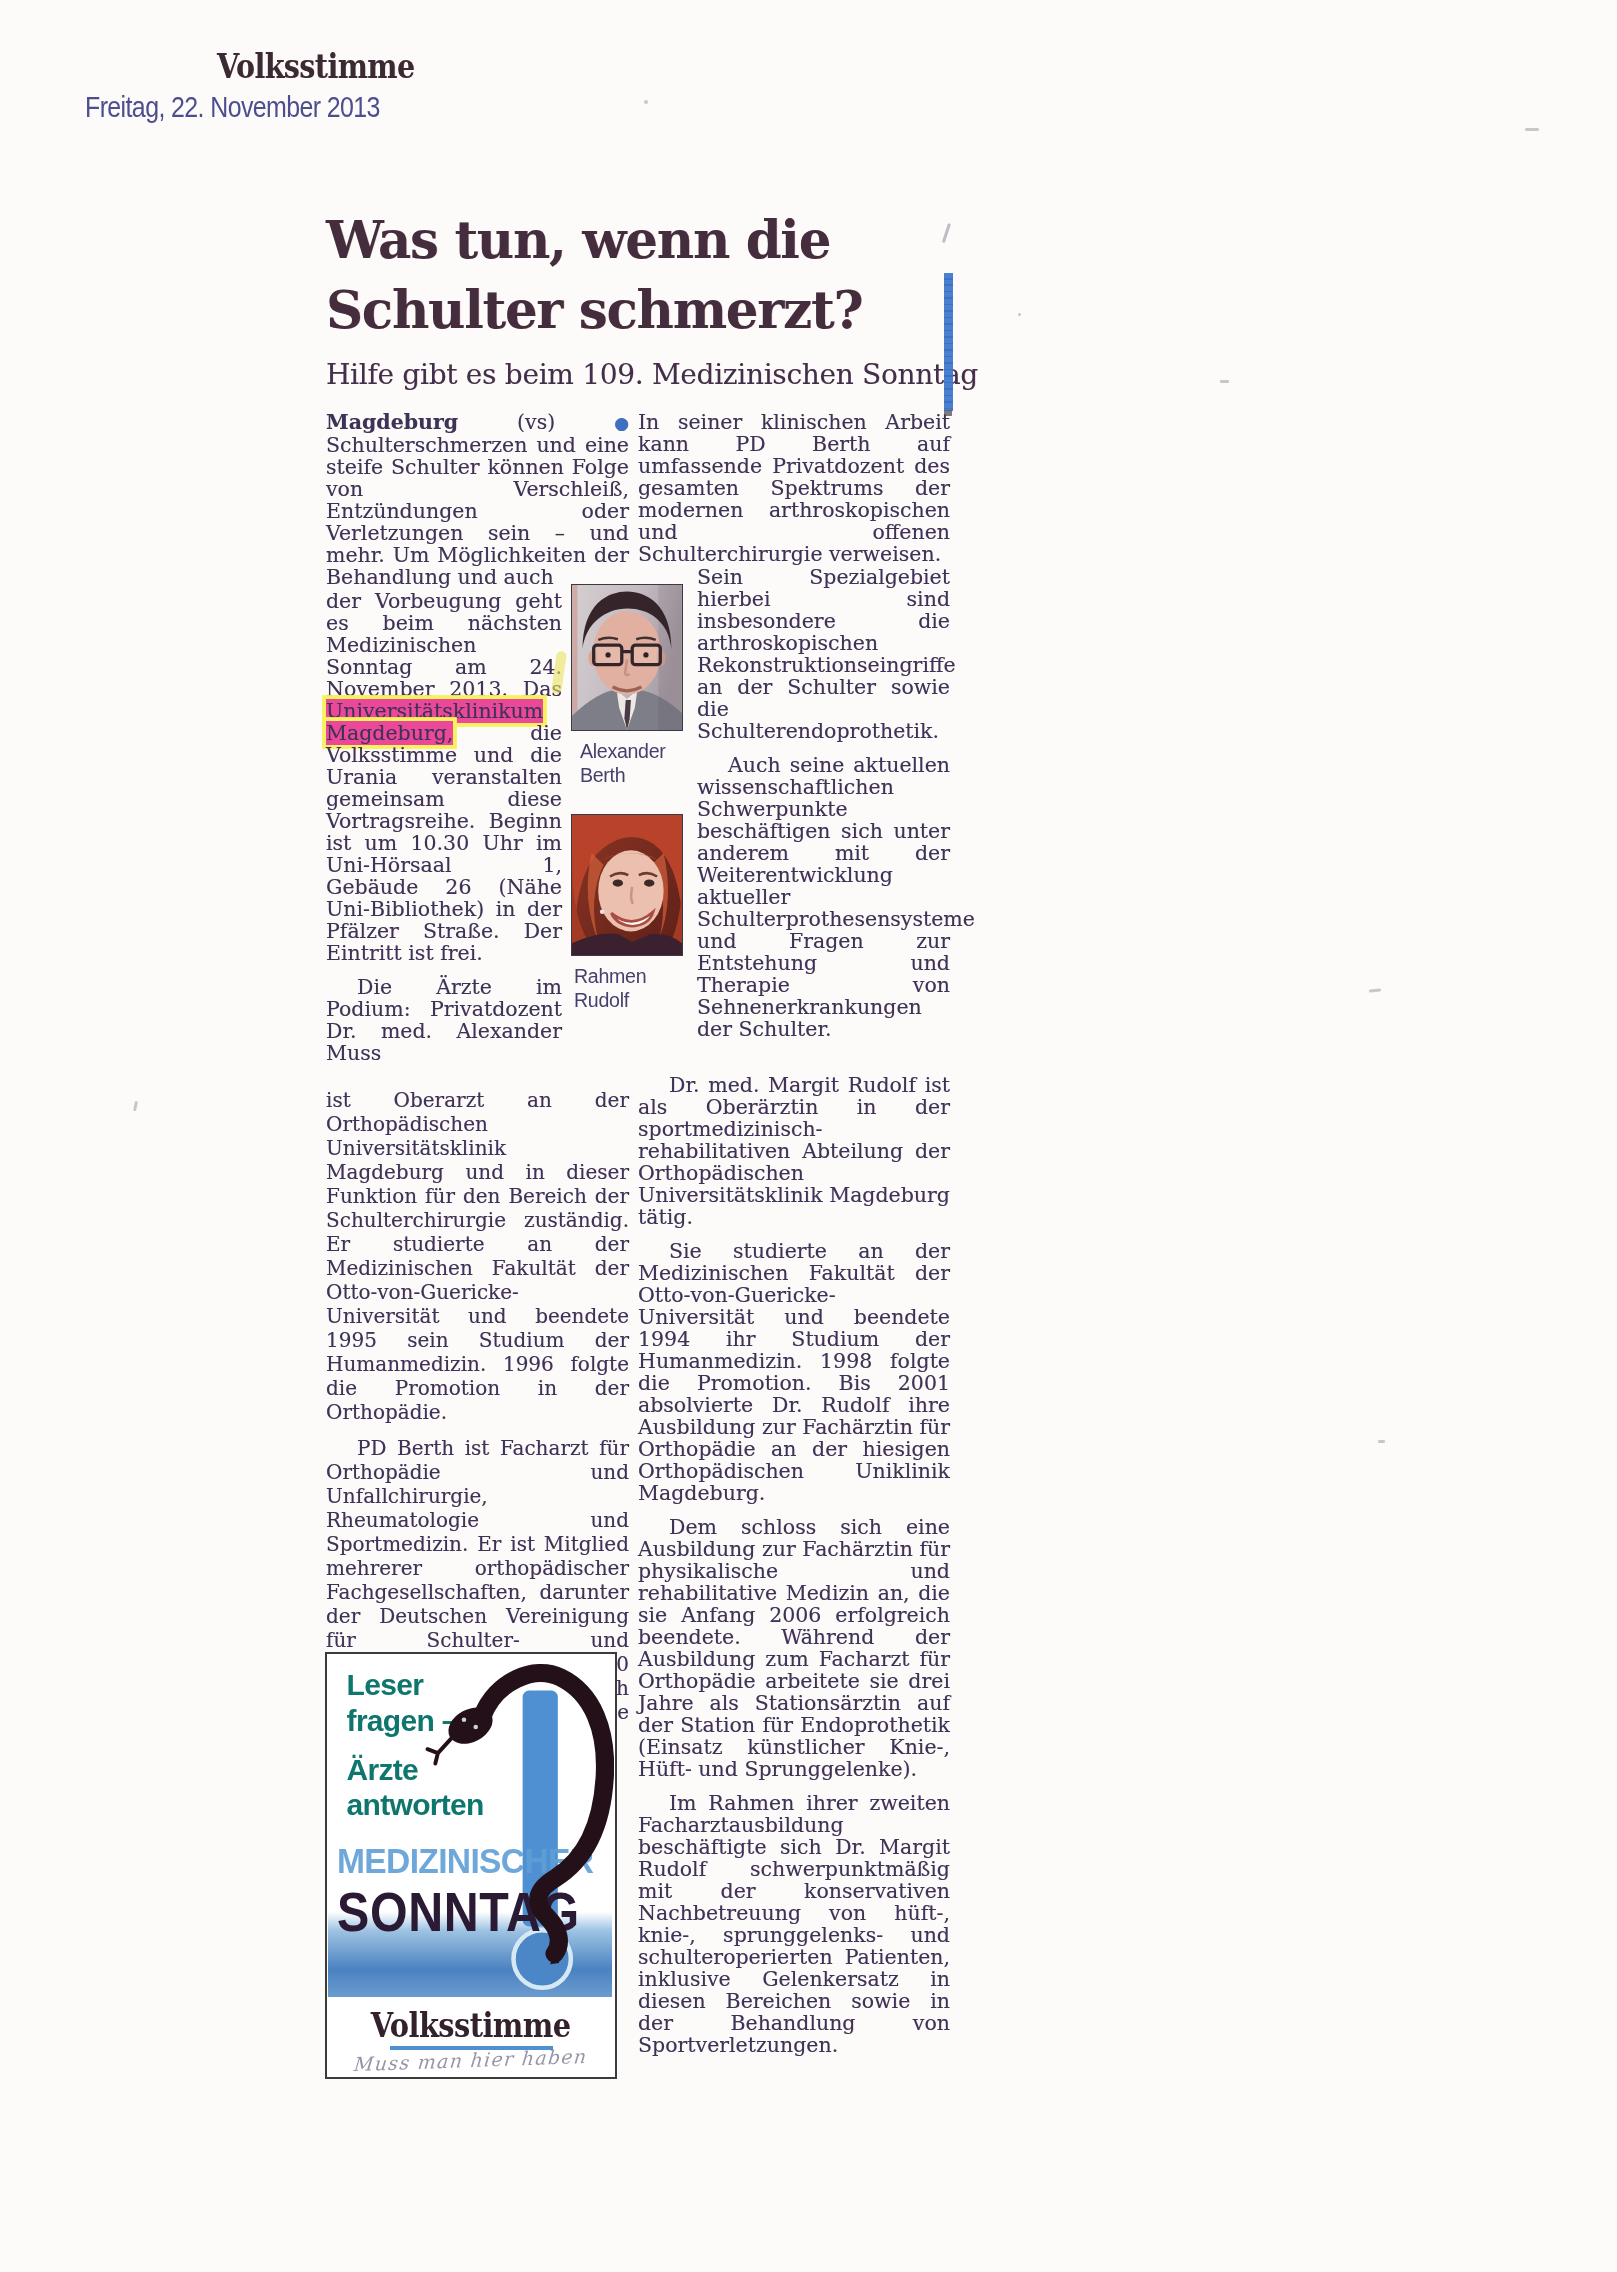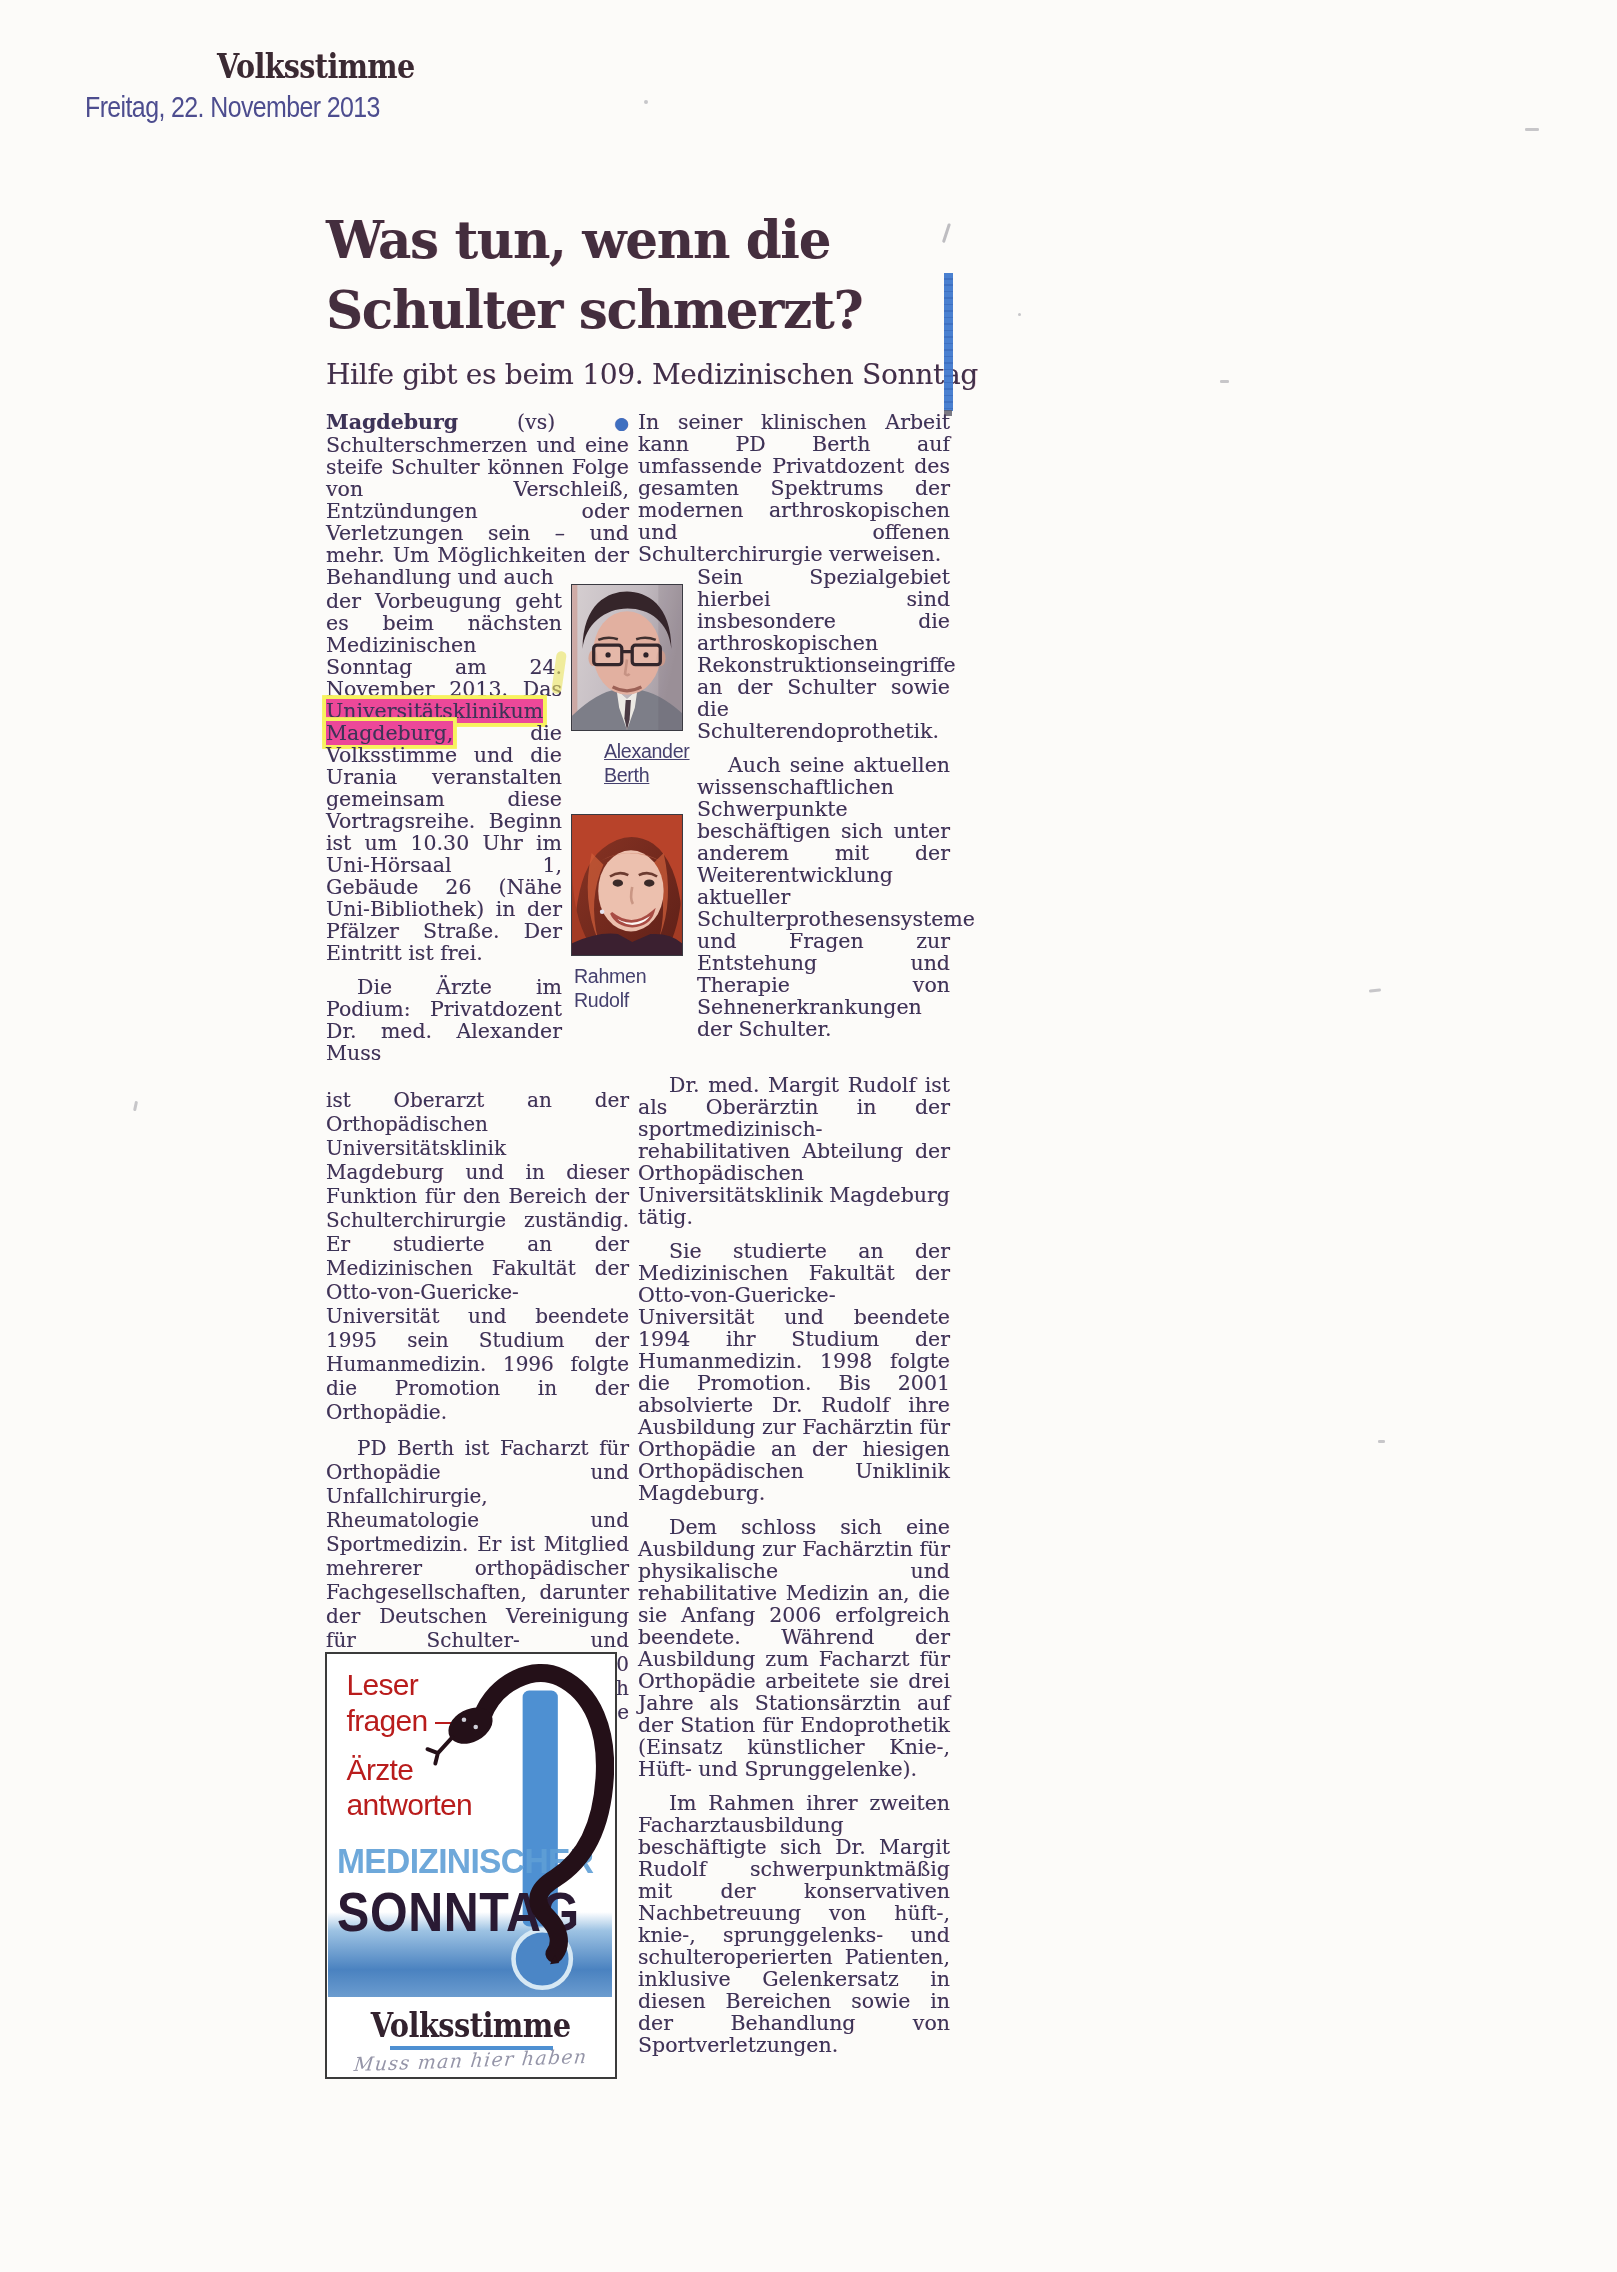--- a/index.html
+++ b/index.html
@@ -62,32 +62,32 @@
   .hl{background:#ec4899; box-shadow:0 0 0 3.9px #f7f25e; box-decoration-break:clone;margin-top:38px; -webkit-box-decoration-break:clone;}
 
   
   .photo{border:1.3px solid #3a3a42; background:#cfc8ca; overflow:hidden;}
   .photo-berth{left:571px; top:584px; width:112px; height:147px;}
   .photo-rudolf{left:571px; top:814px; width:112px; height:142px;}
   .caption{
     font-family:"Liberation Sans", sans-serif; font-size:19.6px; line-height:24px;
     color:#45406e; letter-spacing:-0.3px;
   }
-  .cap-berth{left:604px; top:739px;text-decoration:underline;}
+  .cap-berth{left:580px; top:739px;}
   .cap-rudolf{left:574px; top:964px;}
 
   
   .adbox{
     left:325px; top:1652px; width:292px; height:427px;
     border:2.6px solid #3b3b3b; background:#ffffff;
   }
   .adbox .inner{position:absolute; inset:0; overflow:hidden;}
   .ad-reader{
     position:absolute; left:19.6px; font-family:"Liberation Sans",sans-serif;
-    font-weight:normal; font-size:30px; color:#b91c1c; letter-spacing:-0.7px;
+    font-weight:bold; font-size:30px; color:#0f766e; letter-spacing:-0.7px;
   }
   .ad-band{
     position:absolute; left:1.3px; top:258px; width:284px; height:85px;
     background:linear-gradient(180deg, rgba(255,255,255,0) 0%, rgba(140,184,222,.85) 22%, #4a82c0 68%, #6b9ccf 100%);
   }
   .ad-brand1{
     position:absolute; left:10.4px; top:187px;
     font-family:"Liberation Sans",sans-serif; font-weight:bold; font-size:35px;
     color:#5f9fd6; opacity:.9; letter-spacing:-0.7px;
     transform:scaleX(0.96); transform-origin:left top; z-index:3;

